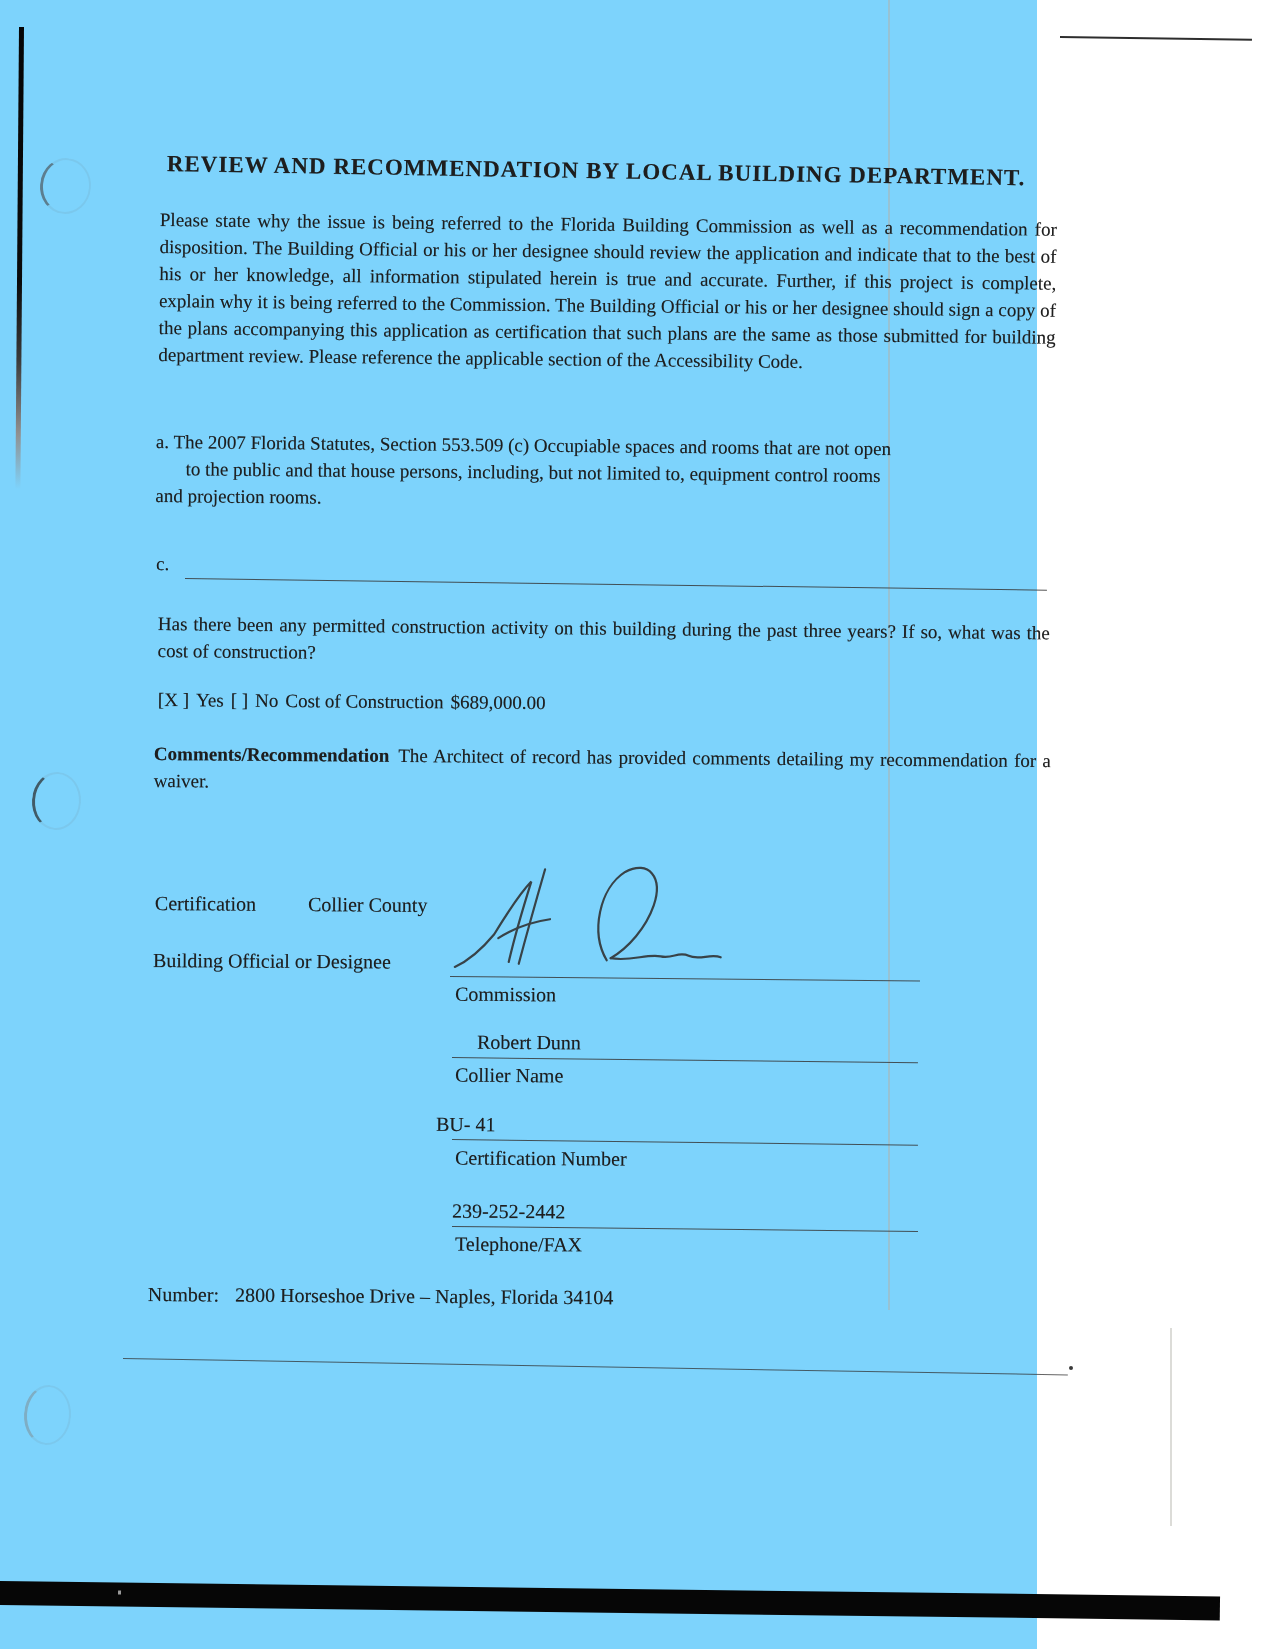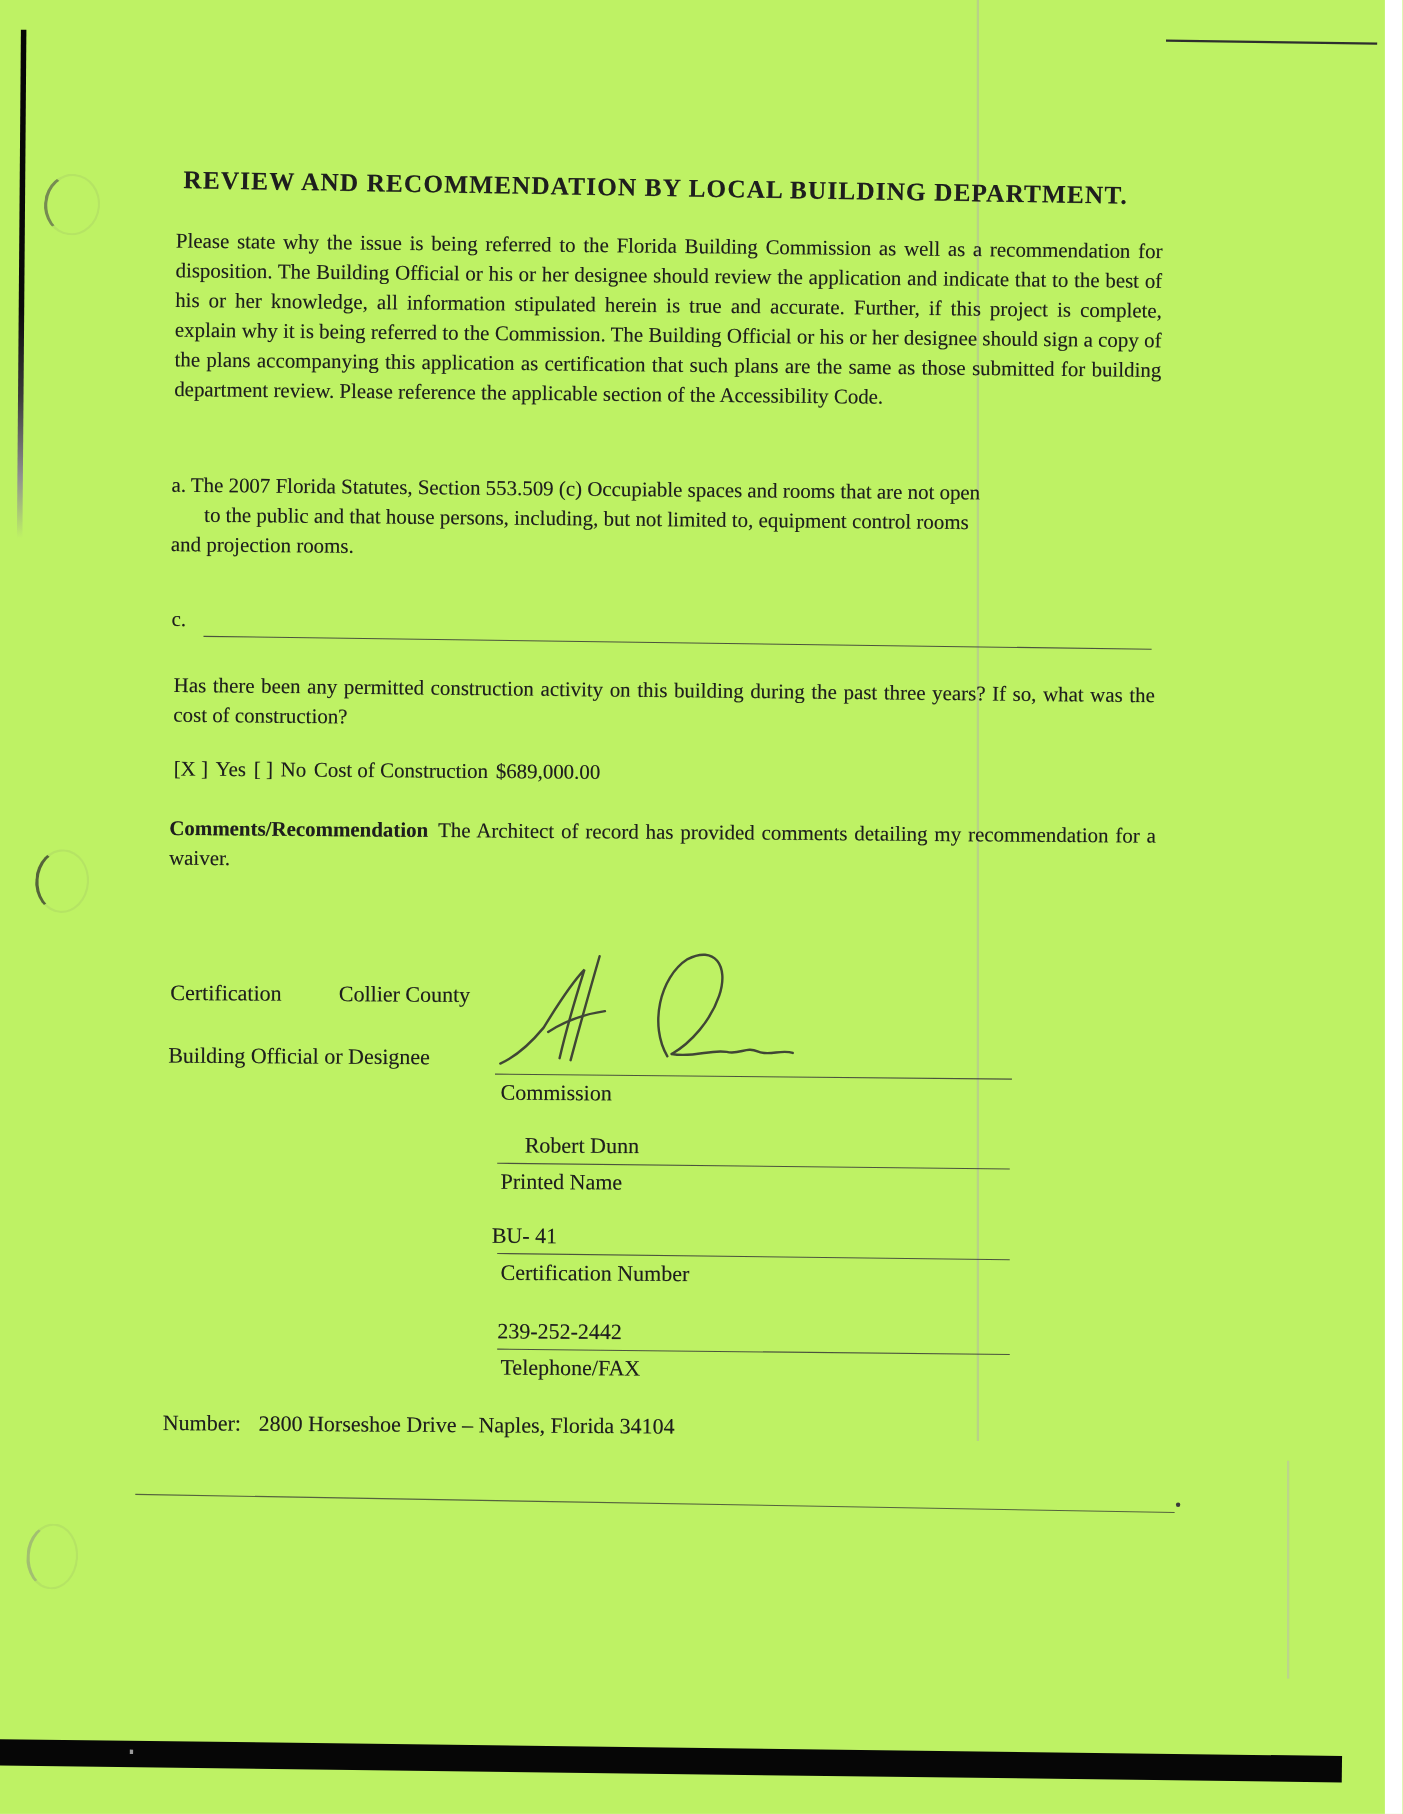--- a/index.html
+++ b/index.html
@@ -4,22 +4,22 @@
 <style>
   html,body{margin:0;padding:0;}
   body{
     width:1275px;height:1649px;
     background:#ffffff;
     font-family:"Liberation Serif", serif;
     color:#1f1f1f;
     overflow:hidden;
   }
   #page{
-    position:relative;width:1259px;height:1649px;
-    background:#bef264;
+    position:relative;width:1037px;height:1649px;
+    background:#7dd3fc;
   }
   .txt{
     position:absolute;
     font-size:19px;
     line-height:27px;
     color:#1e1e1e;
     text-shadow:0.2px 0.2px 0.4px rgba(0,0,0,0.35);
   }
   .just{text-align:justify;}
   
@@ -91,21 +91,21 @@
     transform-origin:left top;
   }
   #sig-line{left:450px;top:976px;width:470px;transform:rotate(0.55deg);}
   #name-line{left:452px;top:1057px;width:466px;transform:rotate(0.65deg);}
   #cert-line{left:452px;top:1139px;width:466px;transform:rotate(0.7deg);}
   #tel-line{left:452px;top:1226px;width:466px;transform:rotate(0.6deg);}
   .fieldlabel{position:absolute;font-size:20px;white-space:nowrap;}
   #sig-label{left:455px;top:981px;transform:rotate(0.4deg);}
   #printed-name{left:455px;top:1029px;transform:rotate(0.4deg);margin-left:22px;}
   #printed-name-label{left:455px;top:1062px;transform:rotate(0.4deg);}
-  #cert-number{left:447px;top:1111px;transform:rotate(0.4deg);}
+  #cert-number{left:436px;top:1111px;transform:rotate(0.4deg);}
   #cert-number-label{left:455px;top:1145px;transform:rotate(0.4deg);}
   #telephone{left:452px;top:1198px;transform:rotate(0.4deg);}
   #telephone-label{left:455px;top:1231px;transform:rotate(0.4deg);text-align:center;}
   
   #address{
     left:148px;top:1281px;font-size:20px;white-space:nowrap;
     transform:rotate(0.4deg);transform-origin:left top;
   }
   #address .val{margin-left:16px;}
   
@@ -216,21 +216,21 @@
       <path d="M158 100 C 142 72, 152 28, 178 12 C 202 0, 216 18, 206 46 C 198 68, 180 88, 162 98"></path>
       <path d="M162 98 C 182 102, 198 94, 212 97 C 224 100, 230 92, 240 97 C 250 102, 262 95, 272 99"></path>
     </g>
   </svg>
 
   <div id="sig-line" class="fieldline"></div>
   <div id="sig-label" class="fieldlabel txt">Commission</div>
 
   <div id="printed-name" class="fieldlabel txt">Robert Dunn</div>
   <div id="name-line" class="fieldline"></div>
-  <div id="printed-name-label" class="fieldlabel txt">Printed Name</div>
+  <div id="printed-name-label" class="fieldlabel txt">Collier Name</div>
 
   <div id="cert-number" class="fieldlabel txt">BU- 41</div>
   <div id="cert-line" class="fieldline"></div>
   <div id="cert-number-label" class="fieldlabel txt">Certification Number</div>
 
   <div id="telephone" class="fieldlabel txt">239-252-2442</div>
   <div id="tel-line" class="fieldline"></div>
   <div id="telephone-label" class="fieldlabel txt">Telephone/FAX</div>
 
   <div id="address" class="txt">

